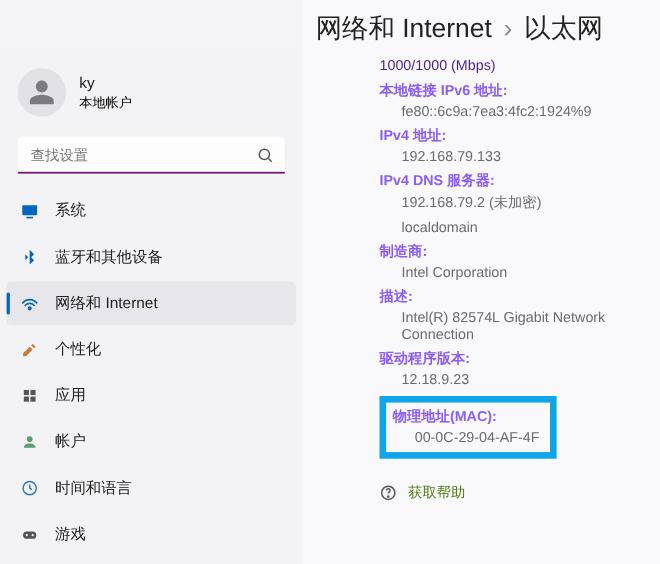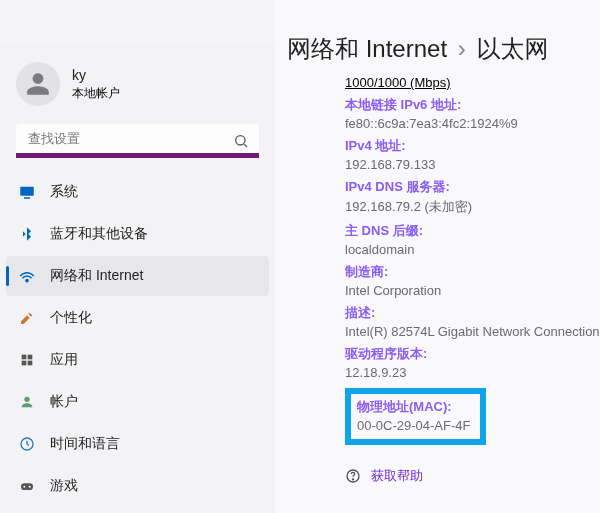--- a/index.html
+++ b/index.html
@@ -36,21 +36,21 @@
     .user-name { font-size: 14px; font-weight: 500; color: #222; }
     .user-subtitle { font-size: 12px; color: #000000; margin-top: 2px; }
     .search-wrap {
       margin: 0 16px 14px 16px;
       position: relative;
     }
     .search-input {
       width: 100%;
       height: 34px;
       border: none;
-      border-bottom: 5px solid #701a75;
+      border-bottom: 2px solid #701a75;
       background: #fdfdfd;
       border-radius: 4px 4px 0 0;
       padding: 0 36px 0 12px;
       font-size: 13px;
       outline: none;
     }
     .search-icon {
       position: absolute;
       right: 10px; top: 50%;
       transform: translateY(-50%);
@@ -91,49 +91,48 @@
       display: flex;
       flex-direction: column;
       overflow: hidden;
     }
     .breadcrumb {
       font-size: 24px;
       font-weight: 400;
       color: #222;
       padding: 2px 0 8px 2px;
       white-space: nowrap;
-      margin-top: 23px;
     }
     .breadcrumb .sep { color: #888; margin: 0 4px; }
     .details {
       margin-top: 2px;
       padding-left: 60px;
       font-size: 13px;
       color: #555;
       overflow: hidden;
     }
-    .speed { font-size: 13px; color: #000000; margin-bottom: 6px; text-decoration: underline; }
+    .speed { font-size: 13px; color: #4c1d95; margin-bottom: 6px; }
     .prop { margin-bottom: 6px; }
     .prop-label { font-weight: 600; color: #8b5cf6; font-size: 13px; }
-    .prop-value { color: #6a6a70; font-size: 13px; margin-top: 2px; }
+    .prop-value { color: #6a6a70; font-size: 13px; margin-top: 2px; margin-left: 20px; }
     .highlight-box {
       border: 6px solid #0ea5e9;
       display: inline-block;
       padding: 4px 10px 6px 6px;
       margin-top: 2px;
     }
     .help-row {
       display: flex;
       align-items: center;
       margin-top: 22px;
       font-size: 13px;
       color: #0067c0;
     }
     .help-icon { width: 16px; height: 16px; margin-right: 10px; color: #555; }
-    .help-text { color: #6d28d9; }
+    .help-text { color: #4d7c0f; }
   </style>
 </head>
 <body>
 
 <div class="sidebar">
   <div class="user-block">
     <div class="avatar">
       <svg viewBox="0 0 24 24">
           <path d="M12 12c2.7 0 5-2.3 5-5s-2.3-5-5-5-5 2.3-5 5 2.3 5 5 5zm0 2c-3.3 0-10 1.7-10 5v3h20v-3c0-3.3-6.7-5-10-5z"></path>
         </svg>
@@ -259,21 +258,20 @@
     </div>
     <div class="prop">
       <div class="prop-label">IPv4 地址:</div>
       <div class="prop-value">192.168.79.133</div>
     </div>
     <div class="prop">
       <div class="prop-label">IPv4 DNS 服务器:</div>
       <div class="prop-value">192.168.79.2 (未加密)</div>
     </div>
     <div class="prop">
-      <div class="prop-label">主 DNS 后缀:</div>
       <div class="prop-value">localdomain</div>
     </div>
     <div class="prop">
       <div class="prop-label">制造商:</div>
       <div class="prop-value">Intel Corporation</div>
     </div>
     <div class="prop">
       <div class="prop-label">描述:</div>
       <div class="prop-value">Intel(R) 82574L Gigabit Network Connection</div>
     </div>

